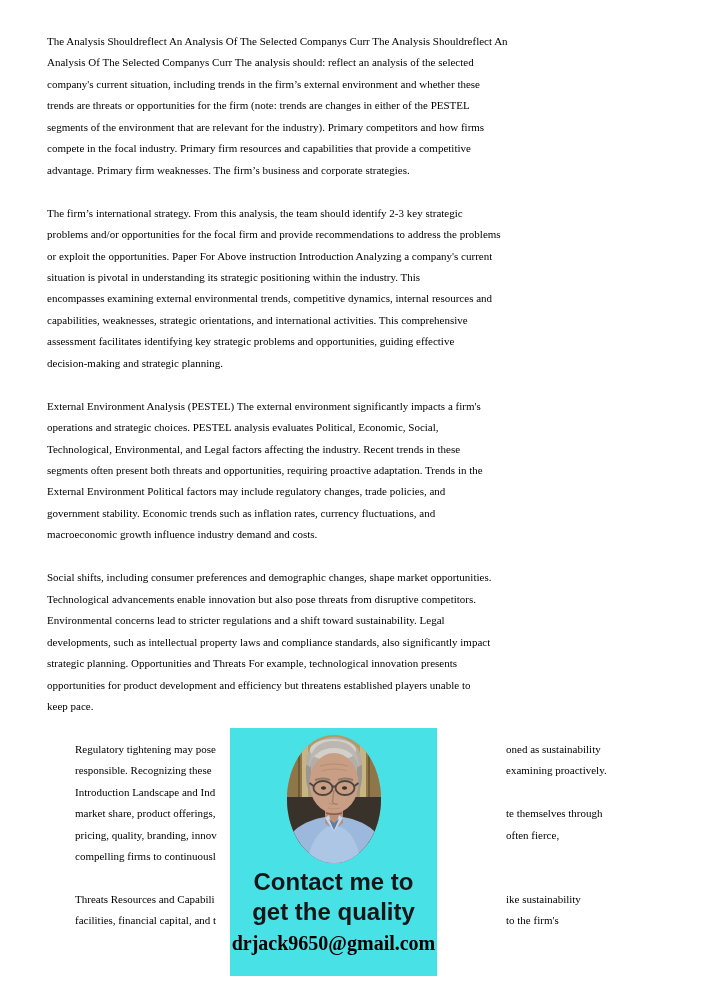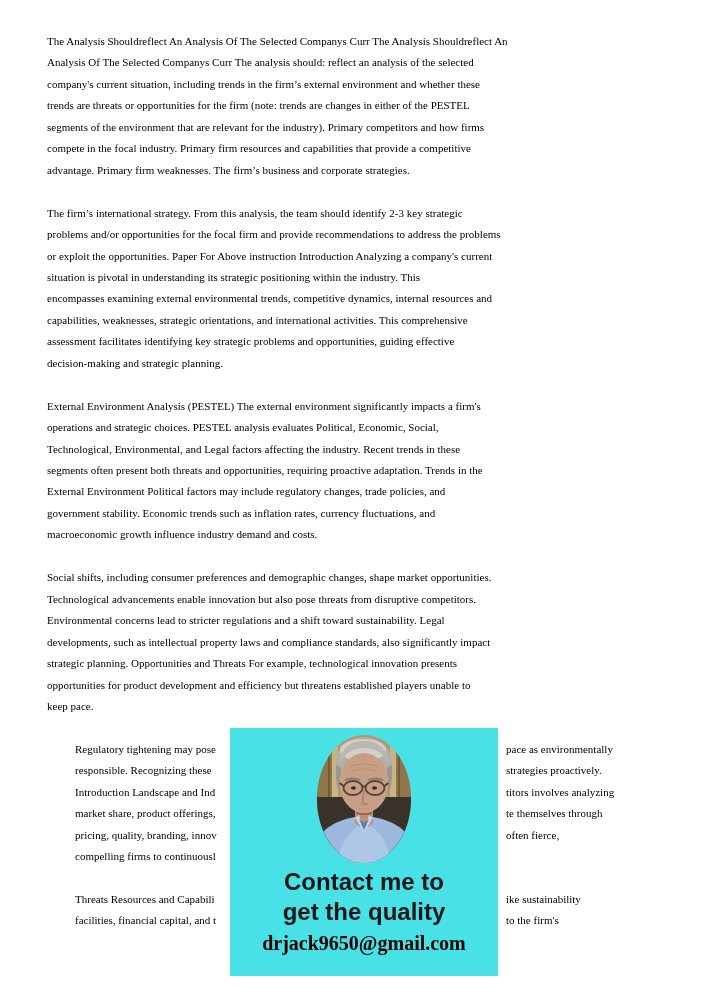--- a/index.html
+++ b/index.html
@@ -4,21 +4,21 @@
 <style>
   html,body{margin:0;padding:0;}
   .page{position:relative;width:708px;height:1000px;background:#ffffff;overflow:hidden;}
   .content{position:absolute;left:47px;top:31px;width:622px;
            font-family:"Liberation Serif","DejaVu Serif",serif;
            font-size:11px;line-height:21.45px;color:#000;}
   .para{margin:0 0 21.45px 0;white-space:pre-line;}
   .para.covered{white-space:normal;margin-left:28px;}
   .cov-line{position:relative;height:21.45px;white-space:nowrap;}
   .frag-right{position:absolute;left:431px;top:0;}
-  .overlay{position:absolute;left:230px;top:728px;width:268px;height:248px;
+  .overlay{position:absolute;left:230px;top:728px;width:207px;height:248px;
            background:#48e1e6;z-index:10;display:flex;flex-direction:column;align-items:center;}
   .avatar{margin-top:7px;width:94px;height:128px;border-radius:50%;overflow:hidden;flex:none;}
   .avatar svg{display:block;}
   .contact-heading{margin-top:4px;text-align:center;
            font-family:"Liberation Sans","DejaVu Sans",sans-serif;
            font-weight:700;font-size:24px;line-height:30px;color:#161616;}
   .contact-email{margin-top:3px;font-family:"Liberation Serif","DejaVu Serif",serif;
            font-weight:700;font-size:20px;line-height:26px;color:#000;}
 </style>
 </head>
@@ -53,29 +53,28 @@
 Technological advancements enable innovation but also pose threats from disruptive competitors.
 Environmental concerns lead to stricter regulations and a shift toward sustainability. Legal
 developments, such as intellectual property laws and compliance standards, also significantly impact
 strategic planning. Opportunities and Threats For example, technological innovation presents
 opportunities for product development and efficiency but threatens established players unable to
 keep pace.</div>
 
     <div class="para covered">
       <div class="cov-line">
         <span class="frag-left">Regulatory tightening may pose</span>
-        <span class="frag-right">pace as environmentally</span>
+        <span class="frag-right">oned as sustainability</span>
       </div>
       <div class="cov-line">
         <span class="frag-left">responsible. Recognizing these</span>
-        <span class="frag-right">strategies proactively.</span>
+        <span class="frag-right">examining proactively.</span>
       </div>
       <div class="cov-line">
         <span class="frag-left">Introduction Landscape and Ind</span>
-        <span class="frag-right">titors involves analyzing</span>
       </div>
       <div class="cov-line">
         <span class="frag-left">market share, product offerings,</span>
         <span class="frag-right">te themselves through</span>
       </div>
       <div class="cov-line">
         <span class="frag-left">pricing, quality, branding, innov</span>
         <span class="frag-right">often fierce,</span>
       </div>
       <div class="cov-line">

